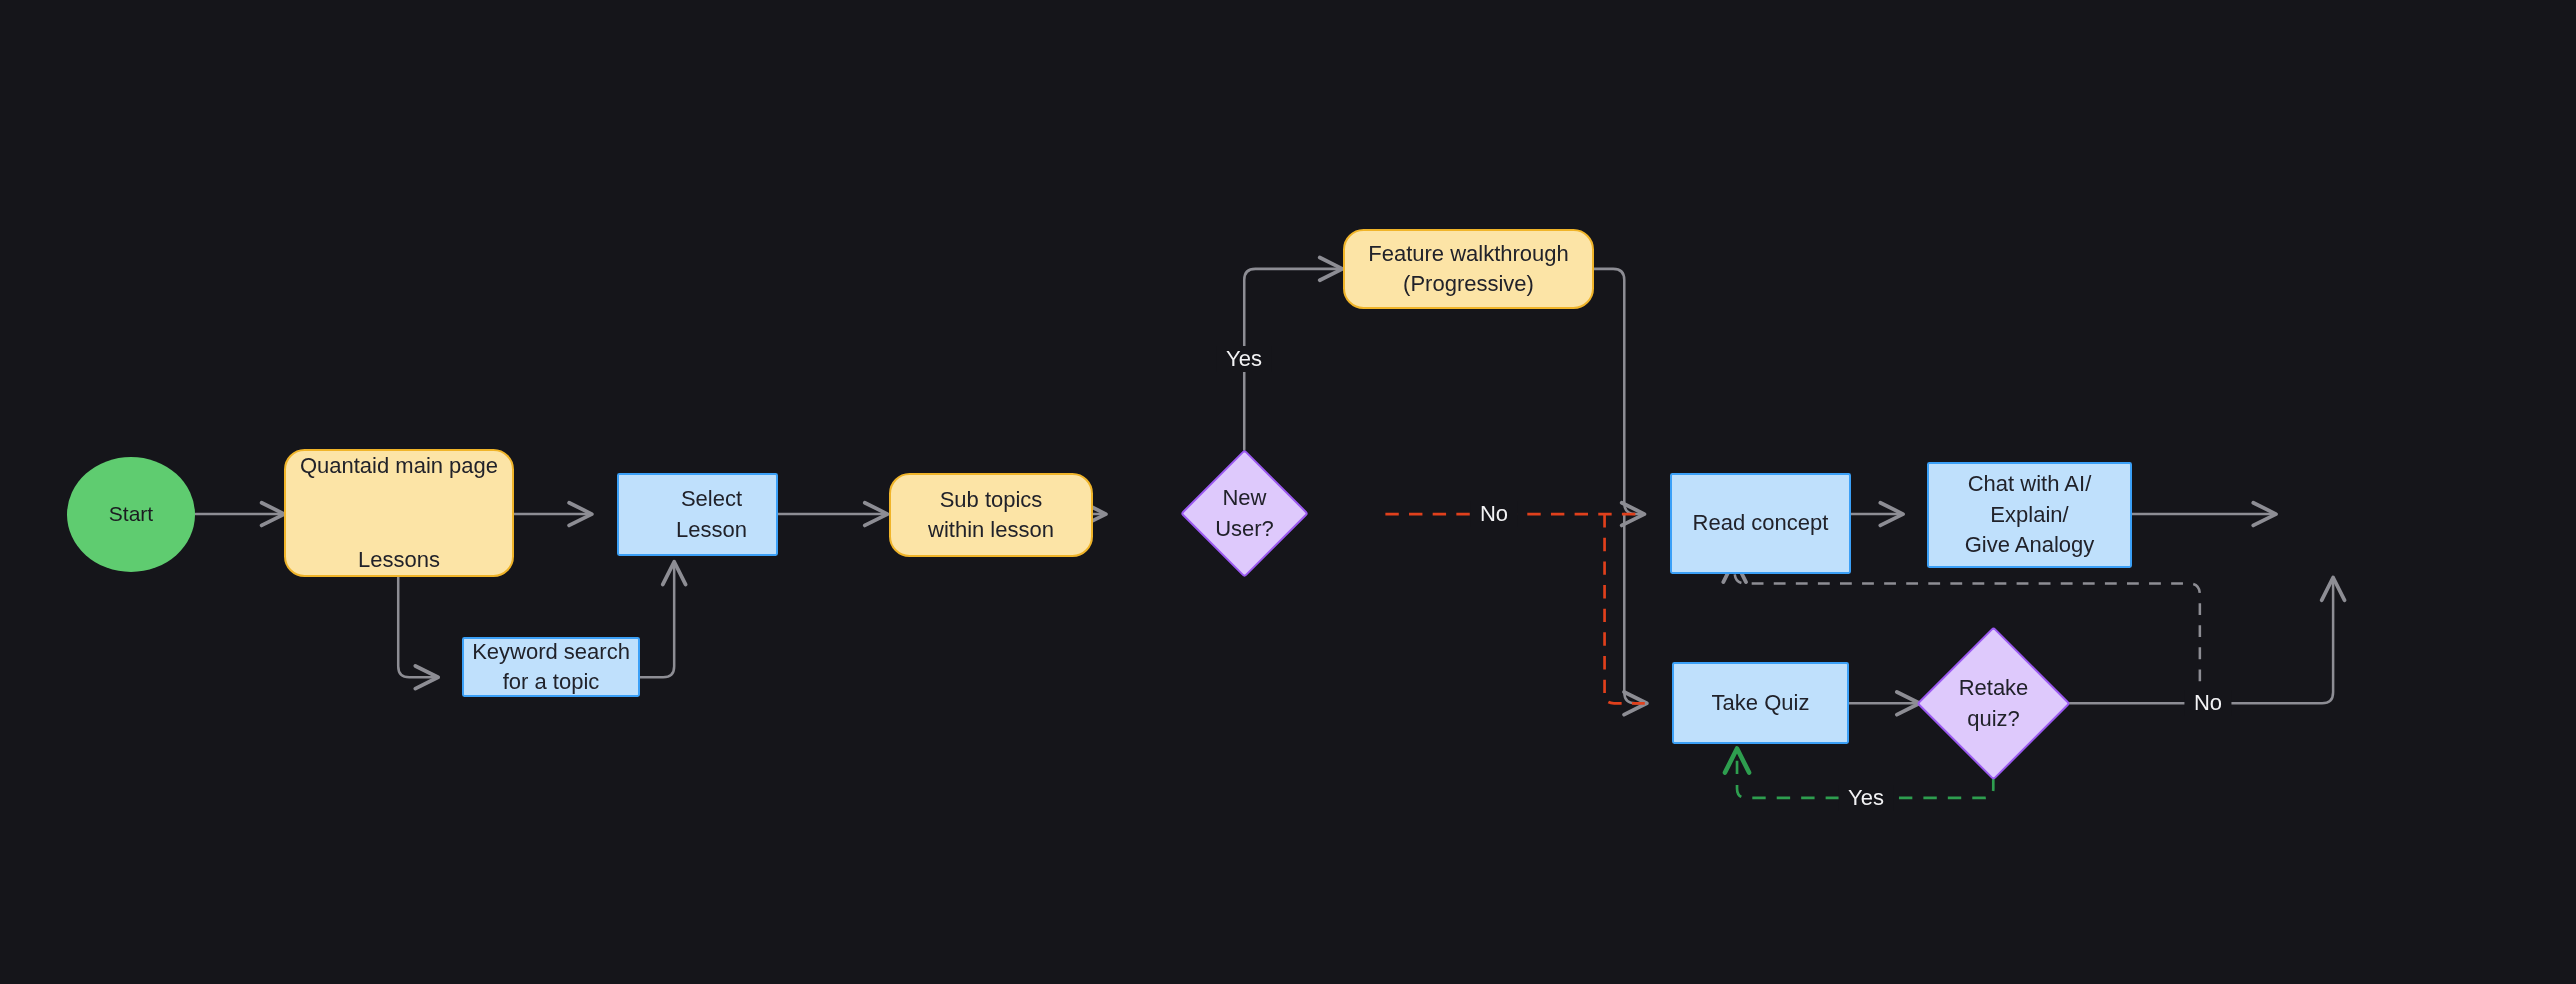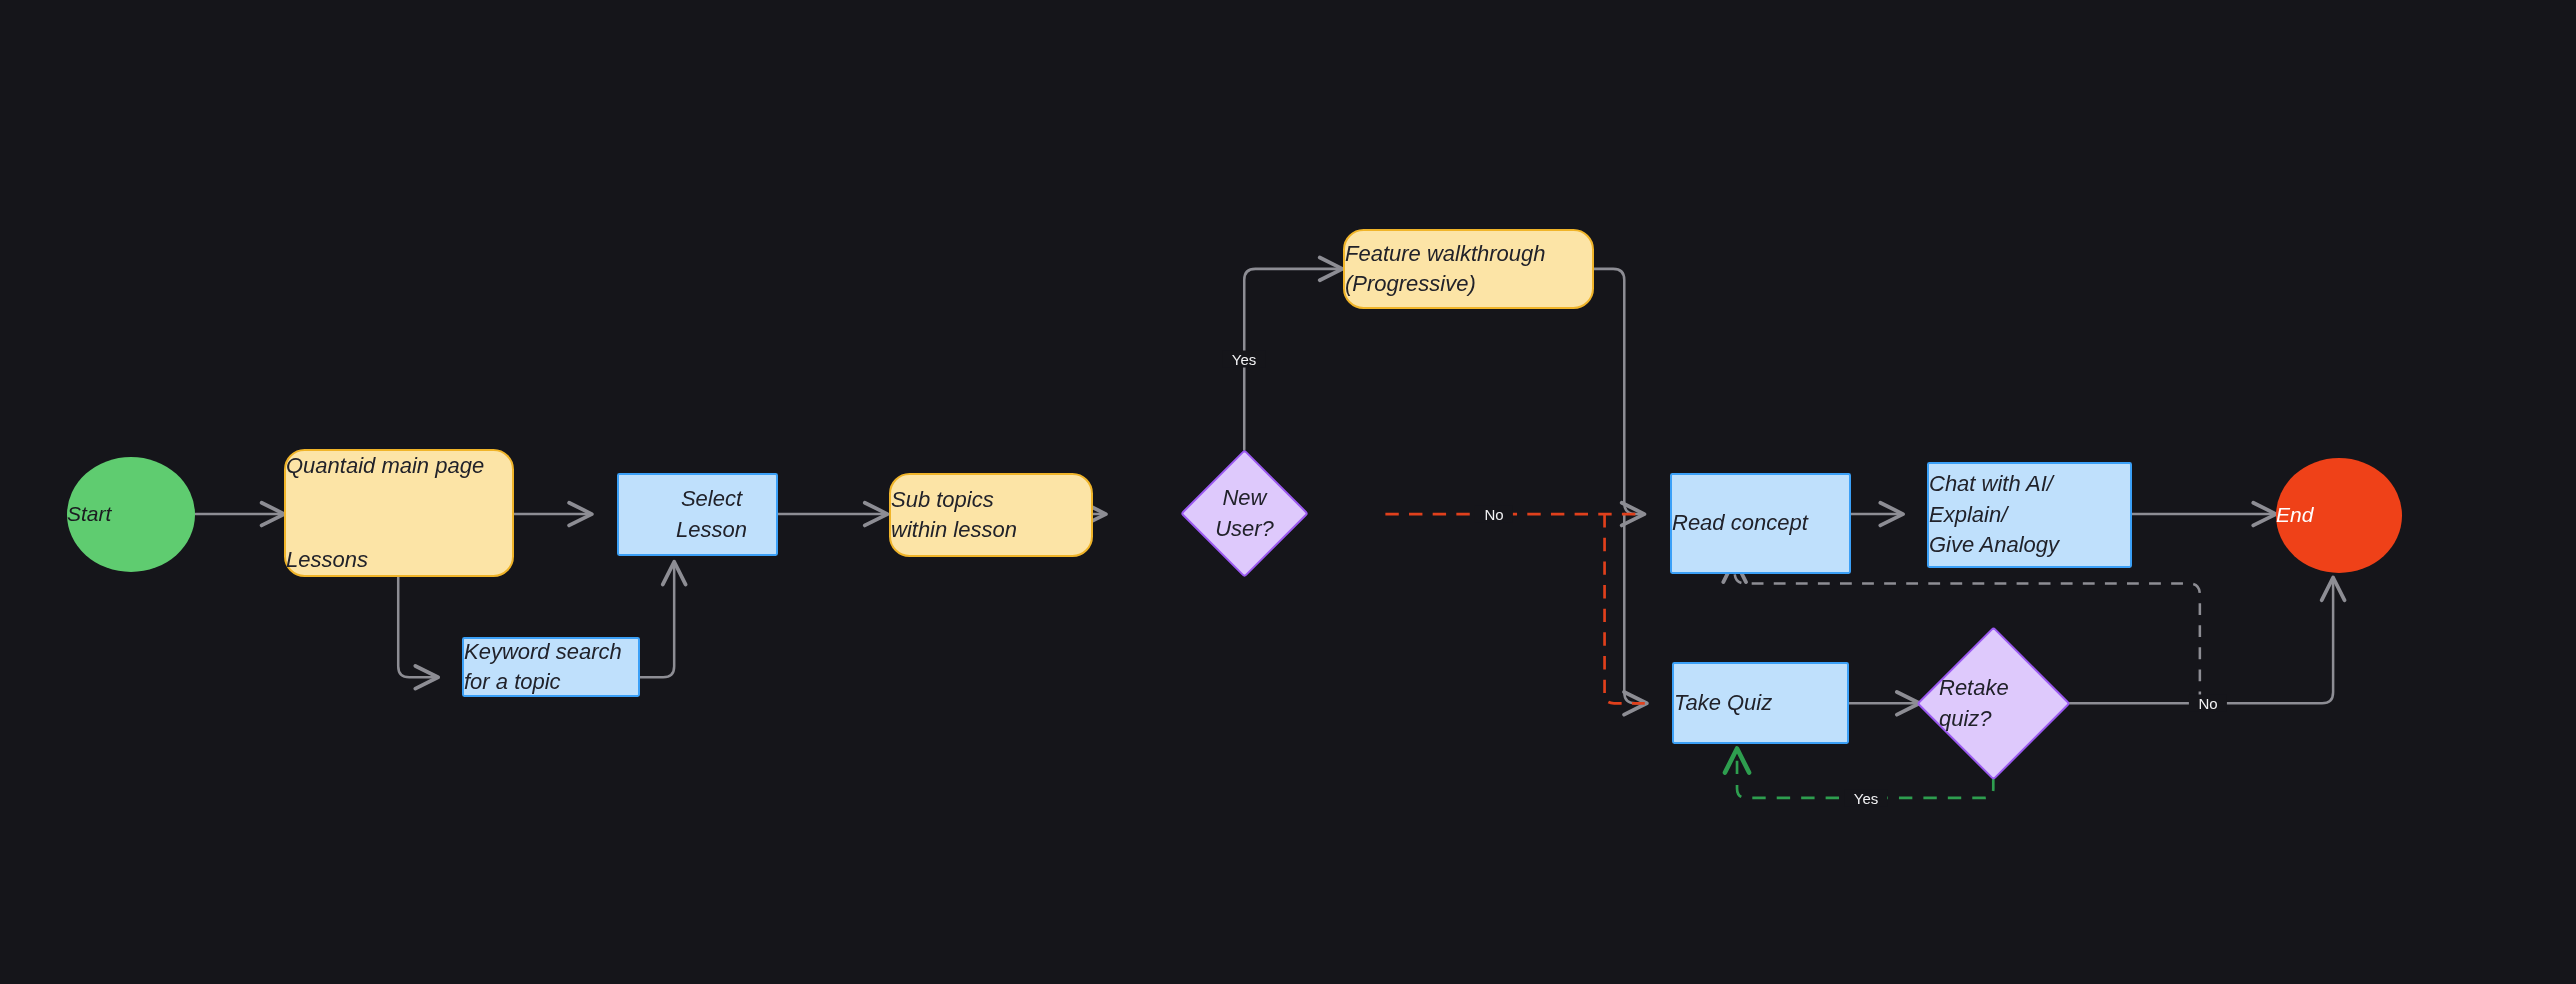--- a/index.html
+++ b/index.html
@@ -7,37 +7,37 @@
   #canvas{
     position:relative;
     width:2576px;height:984px;
     background:#15151a;
     font-family:"Liberation Sans","DejaVu Sans",sans-serif;
     overflow:hidden;
   }
   svg.edges{position:absolute;left:0;top:0;width:2576px;height:984px;overflow:visible;}
 
   .node{position:absolute;box-sizing:border-box;display:flex;flex-direction:column;
-        align-items:flex-start;justify-content:center;text-align:center;color:#21222a;
-        font-size:22px;line-height:1.38;font-style:italic;}
+        align-items:center;justify-content:center;text-align:center;color:#21222a;
+        font-size:22px;line-height:1.38;}
 
   .n-terminal{border-radius:50%;color:#ffffff;font-size:21px;}
   .n-start{background:#5FCC70;color:#1b1b20;}
   .n-end{background:#EF4118;color:#ffffff;}
 
   .n-round{background:#FCE4A6;border:2.4px solid #F0B429;border-radius:20.5px;}
   .n-rect{background:#BFE0FC;border:2.4px solid #3BA0F7;border-radius:2.4px;margin-left:24px;}
 
   .n-diamond{background:transparent;border:none;}
   .n-diamond .dshape{position:absolute;left:0;top:0;width:100%;height:100%;
       background:#DEC9FC;border:2.4px solid #9B59F0;box-sizing:border-box;
       transform:rotate(45deg);border-radius:3.2px;}
   .n-diamond .dlabel{position:relative;z-index:2;}
 
-  .edge-label{position:absolute;color:#f2f2f4;font-size:15px;
+  .edge-label{position:absolute;color:#f2f2f4;font-size:22px;
       font-family:"Liberation Sans","DejaVu Sans",sans-serif;
       background:#15151a;padding:0 9.5px;white-space:nowrap;
       transform:translate(-50%,-50%);}
 
   .gap{height:20.5px;}
 </style>
 </head>
 <body>
 
 <div id="canvas">
@@ -142,23 +142,20 @@
   <div class="node n-rect" style="left:1648px;top:662px;width:177px;height:82px;">
     <span>Take Quiz</span>
   </div>
 
   <div class="node n-diamond" style="left:1939px;top:649px;width:109px;height:109px;">
     <div class="dshape"></div>
     <span class="dlabel">Retake</span>
     <span class="dlabel">quiz?</span>
   </div>
 
-  <div class="node n-terminal n-end" style="left:2276px;top:458px;width:126px;height:115px;">
-    <span>End</span>
-  </div>
 
   <span class="edge-label" style="left:1244px;top:359px;">Yes</span>
 
   <span class="edge-label" style="left:1494px;top:514px;">No</span>
 
   <span class="edge-label" style="left:1866px;top:798px;">Yes</span>
 
   <span class="edge-label" style="left:2208px;top:703px;">No</span>
 
 </div>

